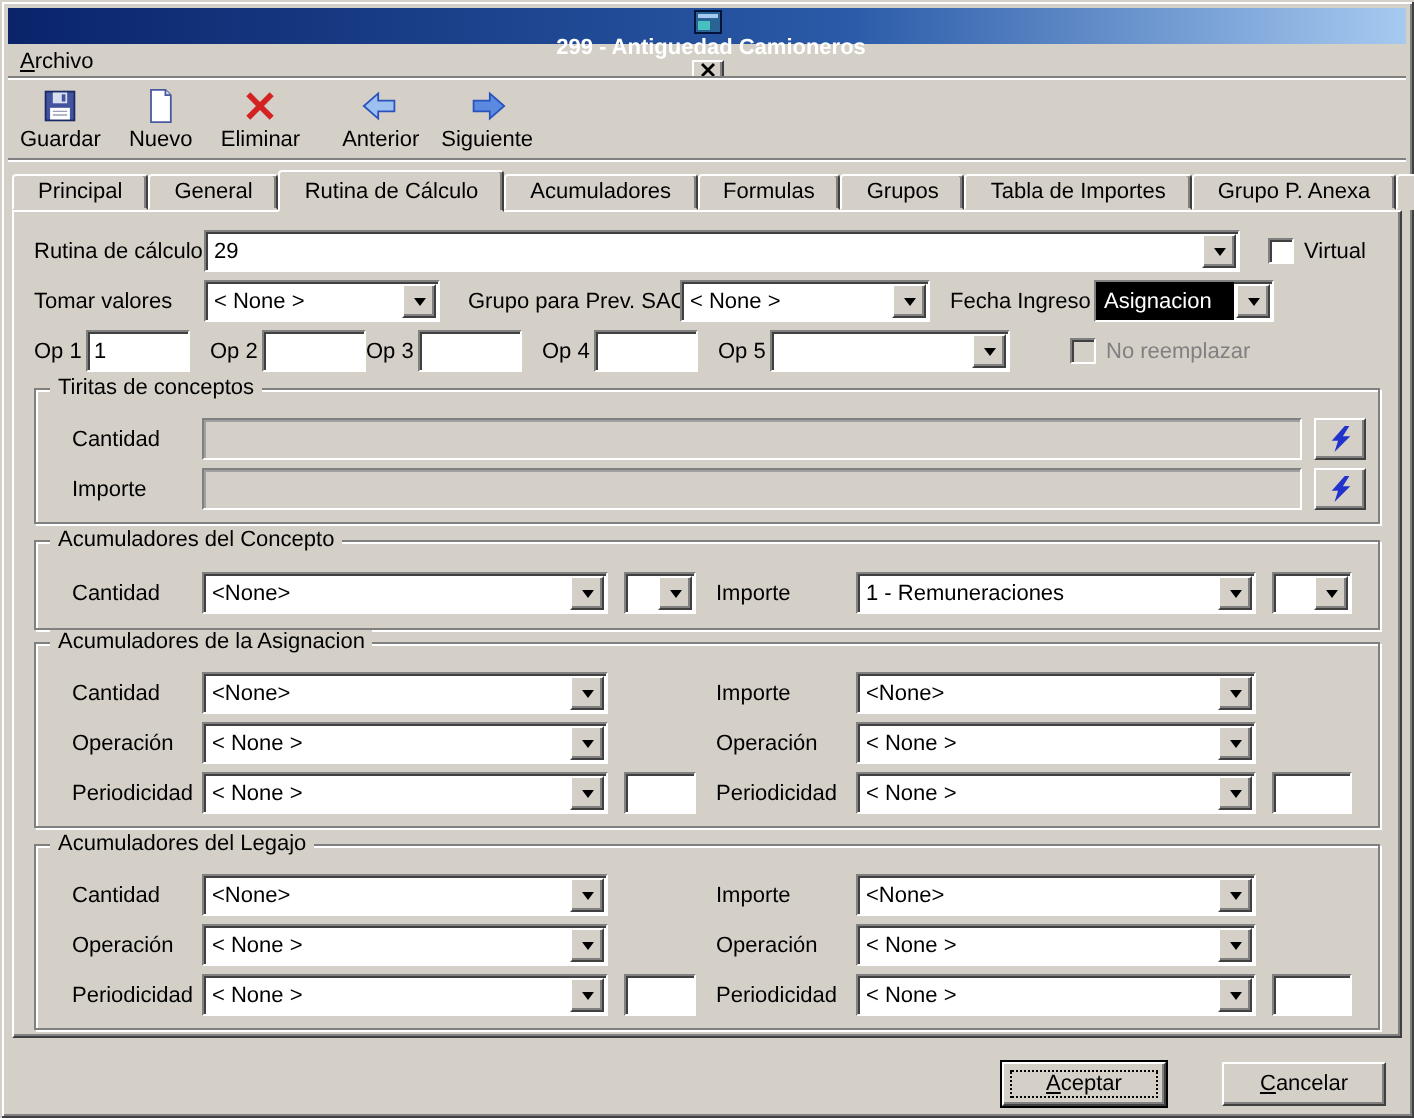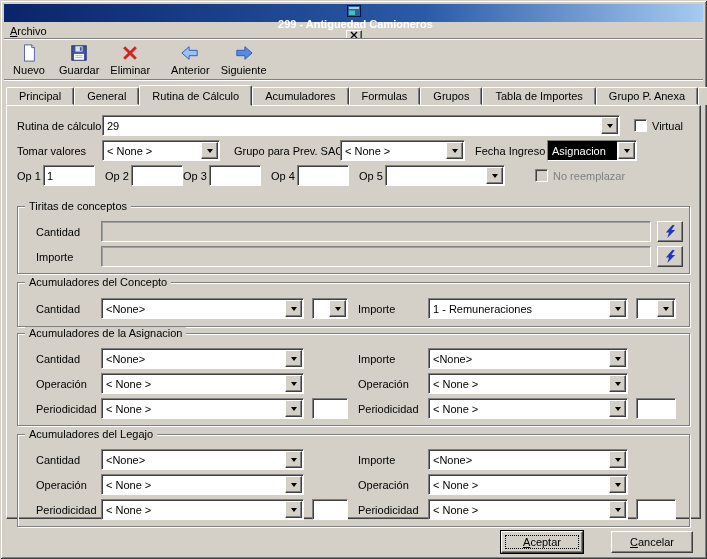--- a/index.html
+++ b/index.html
@@ -108,37 +108,37 @@
     <span class="menu-item">
         <span class="accel">Archivo</span>
       </span>
   </div>
   <div class="etched" style="top:38px"></div>
 
   <div class="toolbar">
     <div class="tool-btn">
       <span class="tool-icon">
         <svg width="18" height="18" viewBox="0 0 20 20">
-            <path d="M5 1h8l3 3v15H5z" fill="#fff" stroke="#4a5aa0"></path>
-            <path d="M13 1v3h3" fill="#d8e0f0" stroke="#4a5aa0"></path>
-          </svg>
-      </span>
-      <span class="tool-label">Nuevo</span>
-    </div>
-    <div class="tool-btn">
-      <span class="tool-icon">
-        <svg width="18" height="18" viewBox="0 0 20 20">
             <rect x="2" y="2" width="16" height="16" fill="#44539e" stroke="#1a2a66"></rect>
             <rect x="6" y="2.5" width="8" height="6" fill="#d8e0f0"></rect>
             <rect x="11" y="3.5" width="2" height="4" fill="#44539e"></rect>
             <rect x="4.5" y="11" width="11" height="6.5" fill="#fff"></rect>
             <path d="M6 13h8M6 15h8" stroke="#9aa0b8" stroke-width="0.8"></path>
           </svg>
       </span>
       <span class="tool-label">Guardar</span>
+    </div>
+    <div class="tool-btn">
+      <span class="tool-icon">
+        <svg width="18" height="18" viewBox="0 0 20 20">
+            <path d="M5 1h8l3 3v15H5z" fill="#fff" stroke="#4a5aa0"></path>
+            <path d="M13 1v3h3" fill="#d8e0f0" stroke="#4a5aa0"></path>
+          </svg>
+      </span>
+      <span class="tool-label">Nuevo</span>
     </div>
     <div class="tool-btn">
       <span class="tool-icon">
         <svg width="18" height="18" viewBox="0 0 20 20">
             <path d="M3.5 3.5l13 13M16.5 3.5l-13 13" stroke="#d42222" stroke-width="3.2"></path>
           </svg>
       </span>
       <span class="tool-label">Eliminar</span>
     </div>
     <div class="tb-gap"></div>
@@ -224,21 +224,21 @@
       <div class="combo" style="width:120px">
         <div class="combo-text"></div>
         <div class="combo-btn">
             <span class="arr"></span>
           </div>
       </div>
       <span class="checkbox disabled" style="margin-left:30px"></span>
       <span class="cb-label disabled-text">No reemplazar</span>
     </div>
 
-    <div class="group" style="margin-top:20px">
+    <div class="group" style="margin-top:8px">
       <span class="group-title">Tiritas de conceptos</span>
       <div class="grow">
         <span class="glabel">Cantidad</span>
         <div class="field-disabled"></div>
         <div class="flash-btn">
           <svg width="13" height="13" viewBox="0 0 14 14">
               <path d="M9 0L2 8h3.4L3.5 14l8.5-8.5H8L11.5 0z" fill="#2233cc"></path>
             </svg>
         </div>
       </div>

